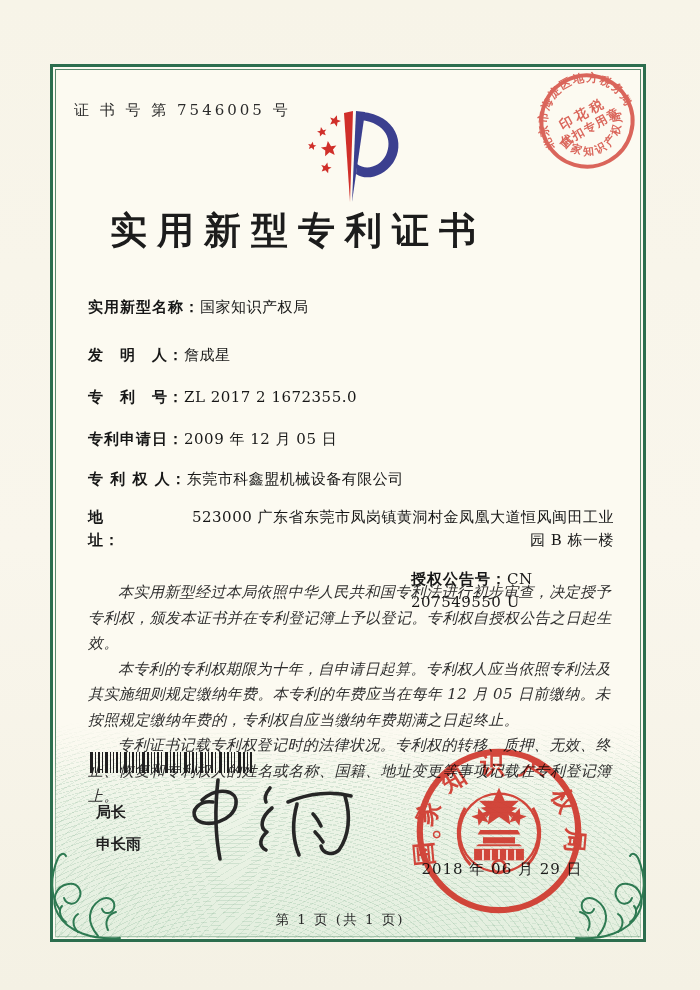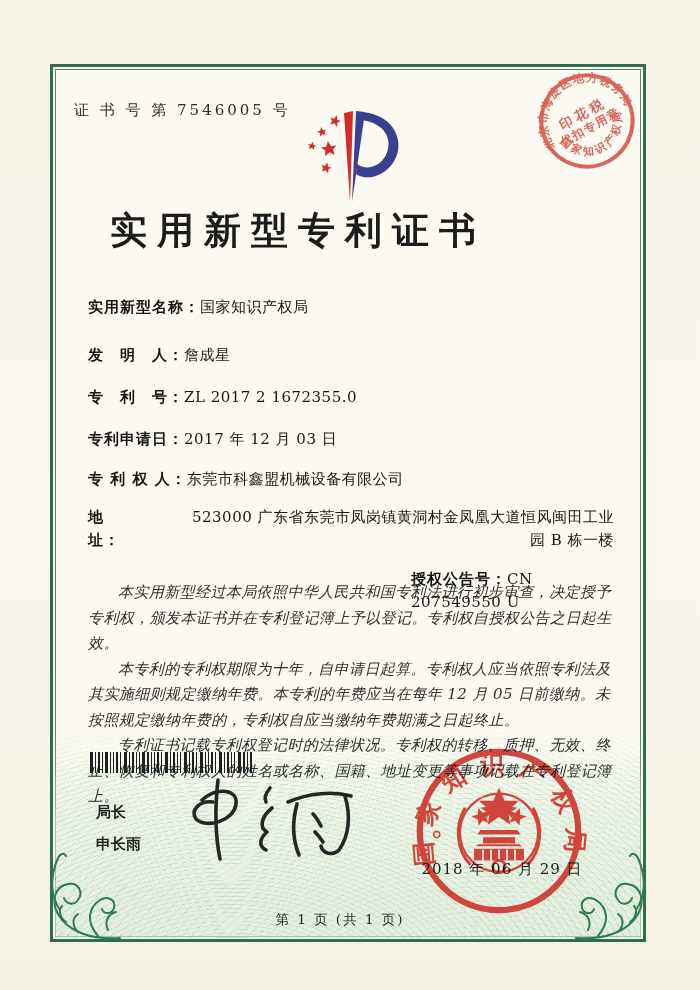--- a/index.html
+++ b/index.html
@@ -107,21 +107,21 @@
     <div class="row row1">
       <span class="lbl">实用新型名称：</span><span class="val">国家知识产权局</span>
     </div>
     <div class="row row2">
       <span class="lbl">发　明　人：</span><span class="val">詹成星</span>
     </div>
     <div class="row row3">
       <span class="lbl">专　利　号：</span><span class="val">ZL 2017 2 1672355.0</span>
     </div>
     <div class="row row4">
-      <span class="lbl">专利申请日：</span><span class="val">2017 年 12 月 03 日</span>
+      <span class="lbl">专利申请日：</span><span class="val">2009 年 12 月 05 日</span>
     </div>
     <div class="row row5">
       <span class="lbl">专 利 权 人：</span><span class="val">东莞市科鑫盟机械设备有限公司</span>
     </div>
     <div class="row row6">
       <div class="wrap">
         <span class="lbl">地　　　址：</span>
           <span class="val">523000 广东省东莞市凤岗镇黄洞村金凤凰大道恒风闽田工业园 B 栋一楼</span>
       </div>
     </div>

